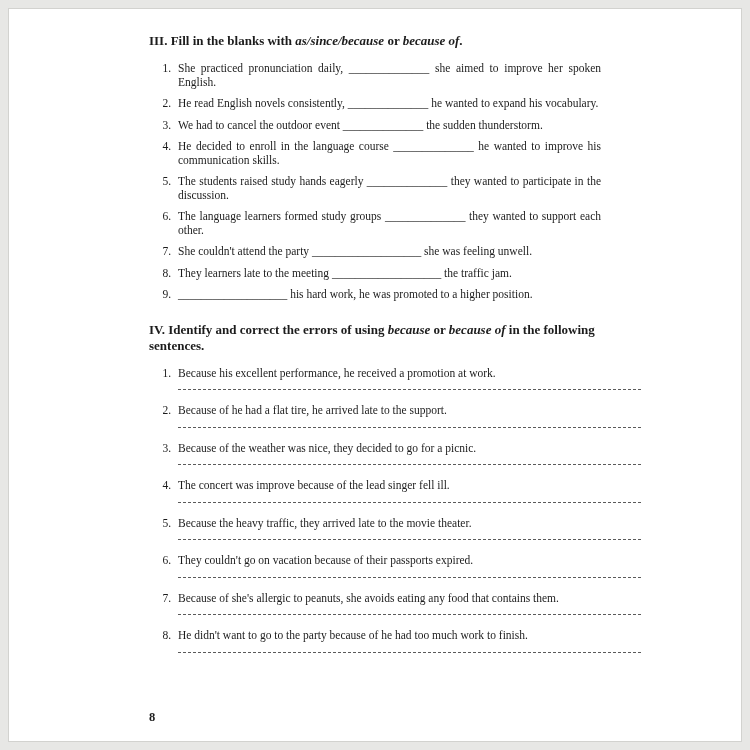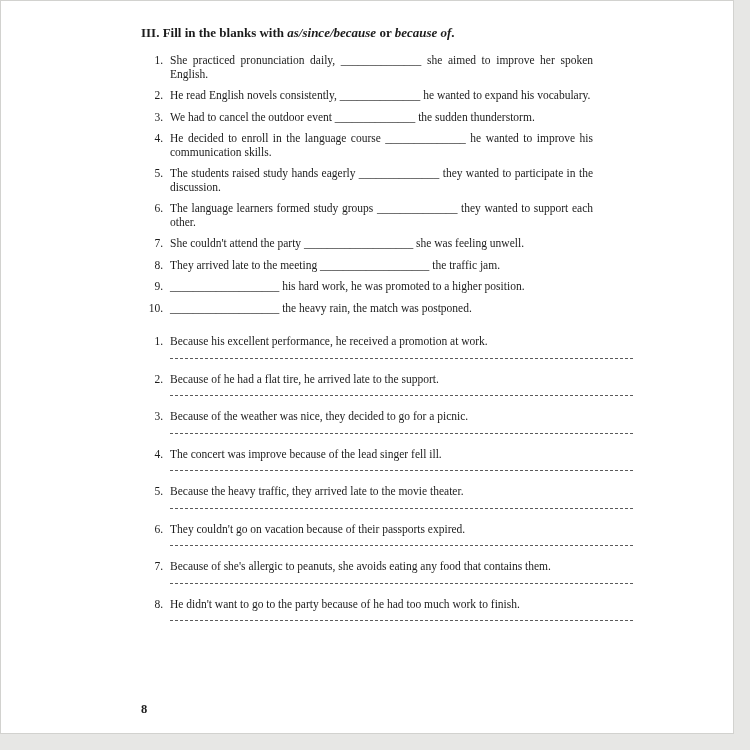--- a/index.html
+++ b/index.html
@@ -6,21 +6,21 @@
   html, body { margin: 0; padding: 0; }
   body {
     width: 750px; height: 750px;
     background: #e7e7e5;
     font-family: "Liberation Serif", serif;
     color: #1c1c1c;
   }
   .page {
     position: relative;
     width: 734px; height: 734px;
-    margin: 0;
+    margin: 8px;
     background: #ffffff;
     border: 1px solid #d2d2cf;
     overflow: hidden;
   }
   .content {
     padding: 24px 90px 0 140px;
   }
   .sec-title {
     font-size: 13px;
     font-weight: bold;
@@ -97,34 +97,31 @@
       <li>
         <span class="num">6.</span>
         <span class="txt">The language learners formed study groups ______________ they wanted to support each other.</span>
       </li>
       <li>
         <span class="num">7.</span>
         <span class="txt">She couldn't attend the party ___________________ she was feeling unwell.</span>
       </li>
       <li>
         <span class="num">8.</span>
-        <span class="txt">They arrived late to the meeting ___________________ the traffic jam.</span>
+        <span class="txt">They learners late to the meeting ___________________ the traffic jam.</span>
       </li>
       <li>
         <span class="num">9.</span>
         <span class="txt">___________________ his hard work, he was promoted to a higher position.</span>
       </li>
-      <li>
-        <span class="num">10.</span>
-        <span class="txt">___________________ the heavy rain, the match was postponed.</span>
-      </li>
     </ol>
 
     <div class="sec4-gap"></div>
 
+    <h3 class="sec-title"><span>IV. Identify and correct the errors of using </span><i>because</i><span> or </span><i>because of</i><span> in the following sentences.</span></h3>
 
     <ol class="ex-list correct-list">
       <li>
         <div class="row">
           <span class="num">1.</span>
           <span class="txt">Because his excellent performance, he received a promotion at work.</span>
         </div>
         <div class="answer-line"></div>
       </li>
       <li>

